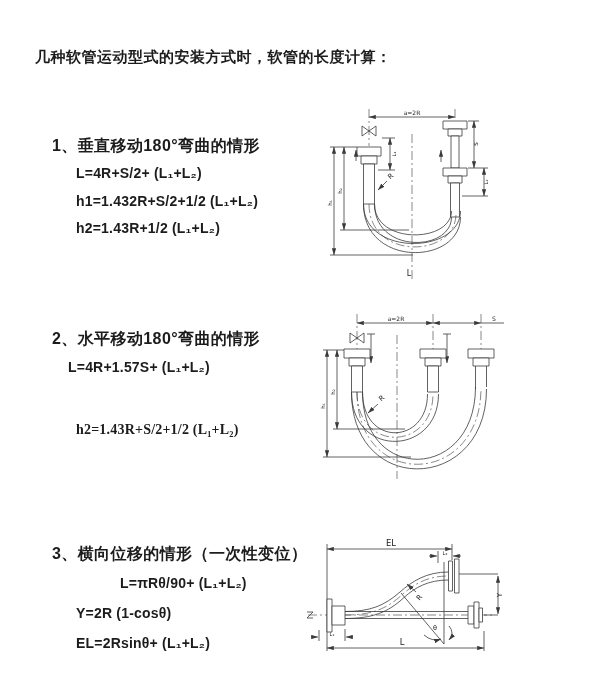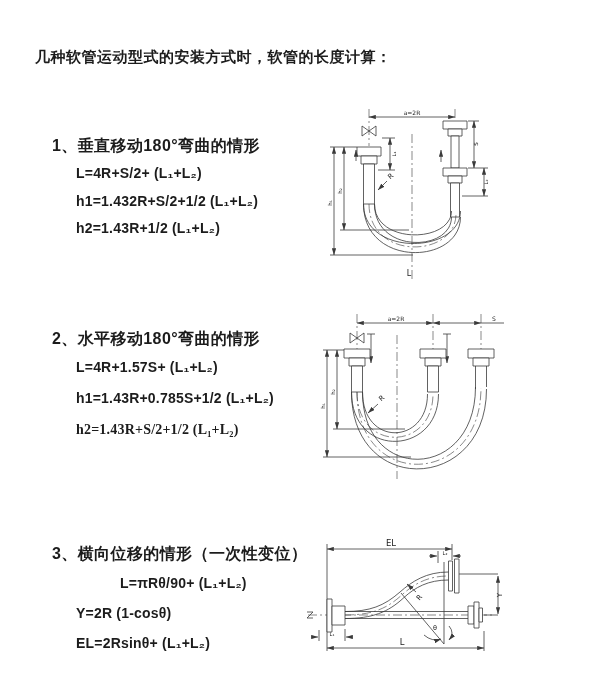--- a/index.html
+++ b/index.html
@@ -23,22 +23,21 @@
 <div id="page">
 
   <div class="title">几种软管运动型式的安装方式时，软管的长度计算：</div>
 
   <div class="sec-heading" style="left:52px;top:108px;">1、垂直移动180°弯曲的情形</div>
   <div class="formula" style="left:76px;top:137px;">L=4R+S/2+ (L₁+L₂)</div>
   <div class="formula" style="left:76px;top:165px;text-align:right;">h1=1.432R+S/2+1/2 (L₁+L₂)</div>
   <div class="formula" style="left:76px;top:192px;">h2=1.43R+1/2 (L₁+L₂)</div>
 
   <div class="sec-heading" style="left:52px;top:301px;">2、水平移动180°弯曲的情形</div>
-  <div class="formula" style="left:76px;top:331px;text-align:center;">L=4R+1.57S+ (L₁+L₂)</div>
-  <div class="formula" style="left:76px;top:362px;">h1=1.43R+0.785S+1/2 (L₁+L₂)</div>
+  <div class="formula" style="left:68px;top:331px;text-align:center;">L=4R+1.57S+ (L₁+L₂)</div>
   <div class="formula" style="left:76px;top:394px;font-family:Liberation Serif, serif;">h2=1.43R+S/2+1/2 (L₁+L₂)</div>
 
   <div class="sec-heading" style="left:52px;top:516px;text-align:center;">3、横向位移的情形（一次性变位）</div>
   <div class="formula" style="left:76px;top:547px;padding-left:44px;">L=πRθ/90+ (L₁+L₂)</div>
   <div class="formula" style="left:76px;top:577px;">Y=2R (1-cosθ)</div>
   <div class="formula" style="left:76px;top:607px;">EL=2Rsinθ+ (L₁+L₂)</div>
 
   <div class="diagram" style="left:312px;top:76px;">
     <svg width="288" height="186" viewBox="0 0 288 186">
       <defs>

